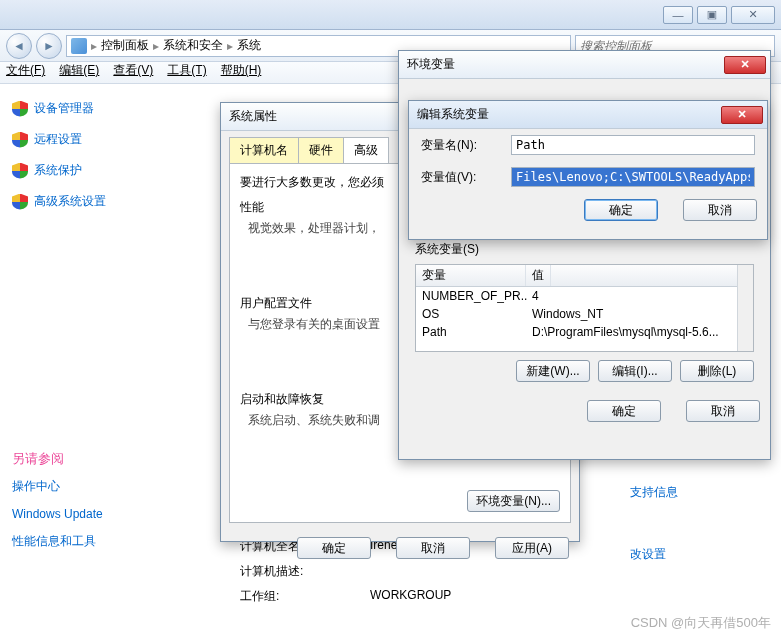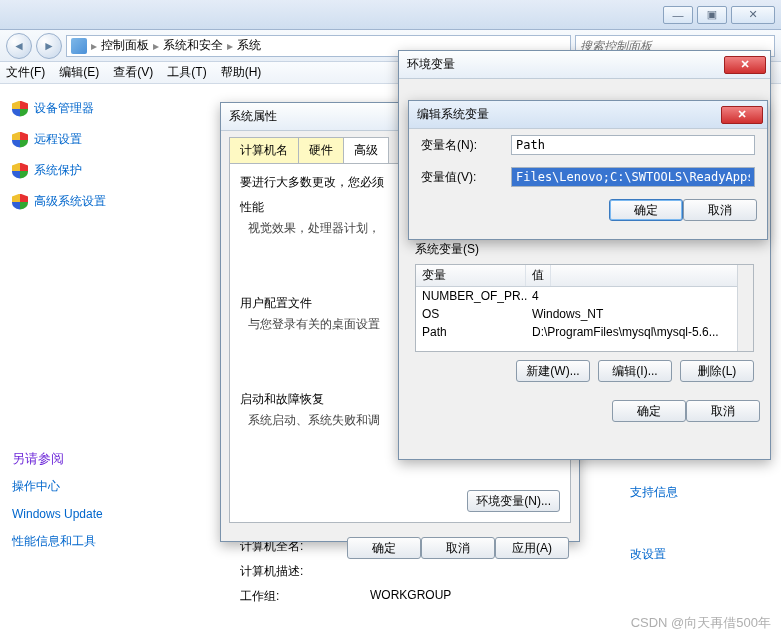--- a/index.html
+++ b/index.html
@@ -12,49 +12,49 @@
 
 
 .explorer-bar { height: 32px; background: linear-gradient(#f7fafd, #e8eff7); border-bottom: 1px solid #c8d4e3; display: flex; align-items: center; padding: 0 6px; gap: 4px; }
 .nav-circle { width: 26px; height: 26px; border-radius: 50%; background: radial-gradient(circle at 30% 30%, #fff, #c5d6ea); border: 1px solid #9ab0cc; display: flex; align-items: center; justify-content: center; color: #6080a0; }
 .breadcrumb-bar { flex: 1; height: 22px; border: 1px solid #a8bcd4; background: #fff; display: flex; align-items: center; padding: 0 4px; gap: 4px; }
 .bc-icon { width: 16px; height: 16px; background: linear-gradient(135deg,#7fb8e8,#4a90d8); border-radius: 2px; }
 .bc-sep { color: #888; }
 .search-box { width: 200px; height: 22px; border: 1px solid #a8bcd4; background: #fff; padding: 0 4px; color: #888; font-style: italic; }
 
 
-.menu-bar { height: 22px; background: linear-gradient(#fafcfe,#eef3f9); border-bottom: 1px solid #d0dae6; display: flex; align-items: center; padding: 0 6px; gap: 14px; }
+.menu-bar { height: 22px; background: linear-gradient(#fafcfe,#eef3f9); border-bottom: 1px solid #d0dae6; display: flex; padding: 0 6px; gap: 14px; text-decoration: underline; }
 .menu-bar span { cursor: pointer; }
 
 
 .main { display: flex; height: calc(638px - 30px - 32px - 22px); }
 .sidebar { width: 200px; padding: 16px 12px; background: #fff; }
 .sidebar h3 { color: #003399; font-weight: normal; font-size: 13px; margin-bottom: 16px; }
 .side-link { display: flex; align-items: center; gap: 6px; color: #0066cc; margin-bottom: 14px; cursor: pointer; }
 .shield-icon { width: 16px; height: 16px; position: relative; }
 .shield-icon::before { content: ""; position: absolute; inset: 0; background: conic-gradient(#e83030 0 90deg,#30a830 90deg 180deg,#3060d8 180deg 270deg,#f0c030 270deg); clip-path: path("M8 0 L16 3 L16 9 Q16 15 8 16 Q0 15 0 9 L0 3 Z"); }
-.see-also { margin-top: 240px; color: #6d28d9; font-size: 13px; margin-bottom: 10px; }
+.see-also { margin-top: 240px; color: #ec4899; font-size: 13px; margin-bottom: 10px; }
 .sa-link { color: #0066cc; margin-bottom: 12px; cursor: pointer; }
 
 .content { flex: 1; padding: 10px; position: relative; }
 
 
 .dialog { position: absolute; background: #f0f0f0; border: 1px solid #7a92ab; box-shadow: 0 4px 12px rgba(0,0,0,.3); }
 .dlg-title { height: 28px; background: linear-gradient(#fdfefe,#e6eef7); border-bottom: 1px solid #c0ccd8; display: flex; align-items: center; justify-content: space-between; padding: 0 4px 0 8px; }
 .dlg-close { width: 42px; height: 18px; border-radius: 2px; background: linear-gradient(#f08080,#d03030); border: 1px solid #a02020; color: #fff; display: flex; align-items: center; justify-content: center; font-weight: bold; font-size: 11px; cursor: pointer; }
 
 
 .sysprops { left: 220px; top: 102px; width: 360px; height: 440px; }
 .tabs { display: flex; padding: 6px 8px 0; gap: 0; background: #f0f0f0; }
 .tab { padding: 4px 10px; border: 1px solid #b0b8c0; background: #fef9c3; cursor: pointer; border-bottom: none; margin-right: -1px; }
 .tab.active { background: #fff; position: relative; z-index: 2; }
 .tab-body { background: #fff; border: 1px solid #b0b8c0; margin: 0 8px 8px; padding: 10px; height: 360px; position: relative; }
 .section-title { margin-top: 8px; }
 .section-desc { color: #444; margin: 4px 0 20px 8px; }
-.btn-row { display: flex; justify-content: flex-end; gap: 0; padding: 6px 10px; }
+.btn-row { display: flex; justify-content: flex-end; gap: 25px; padding: 6px 10px; }
 .win-button { min-width: 74px; height: 22px; border: 1px solid #8a9aaa; background: linear-gradient(#fdfdfd,#e4e9ef); border-radius: 3px; cursor: pointer; padding: 0 8px; }
 .win-button.primary { border-color: #3a7ac0; box-shadow: 0 0 0 1px #7ab8f0 inset; }
 
 
 .envvar { left: 398px; top: 50px; width: 373px; height: 410px; }
 .env-body { padding: 8px; }
 .sys-label { margin: 4px 0 6px 8px; }
 .table { border: 1px solid #b0b8c0; background: #fff; height: 88px; margin: 4px 8px 8px; overflow: hidden; position: relative; }
 .table-head { display: flex; background: linear-gradient(#fdfdfd,#eaeef3); border-bottom: 1px solid #c8d0d8; }
 .th, .td { padding: 2px 6px; }

